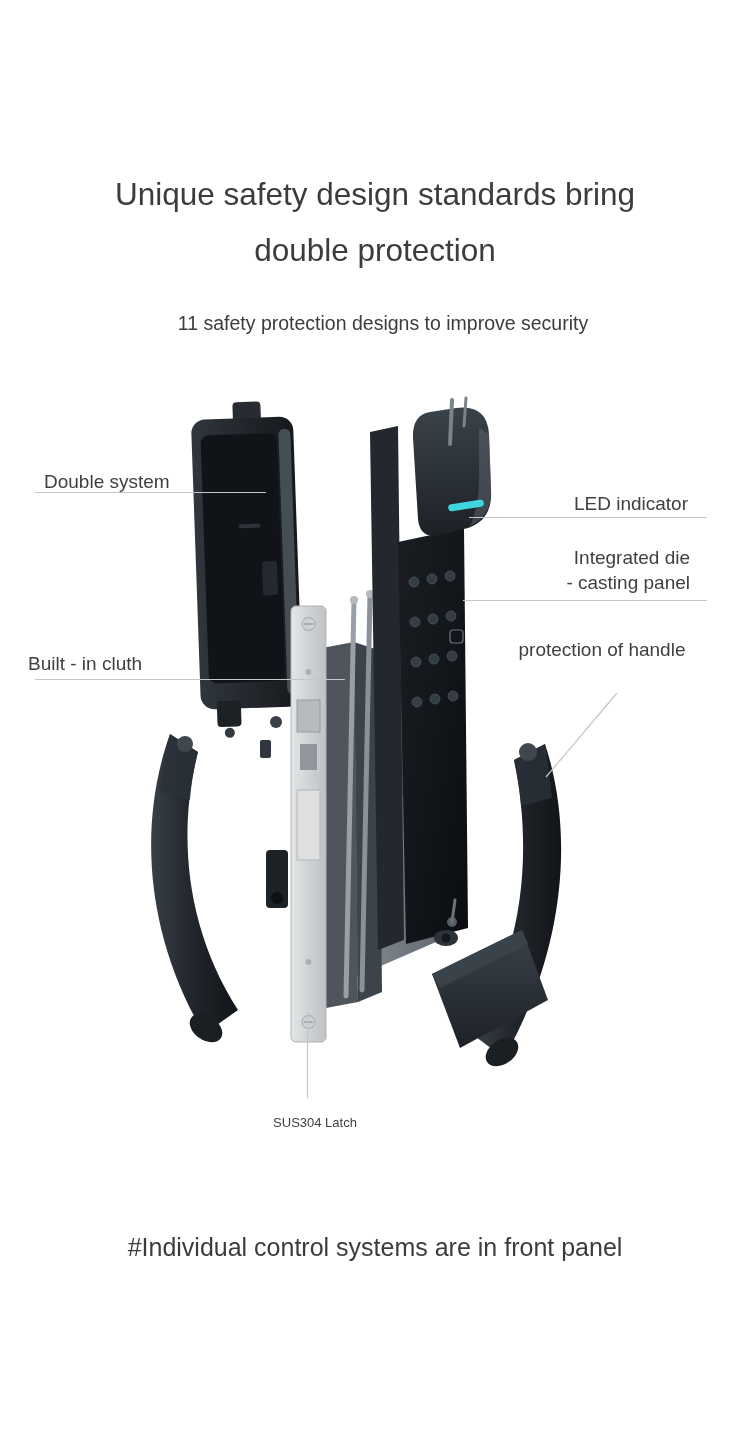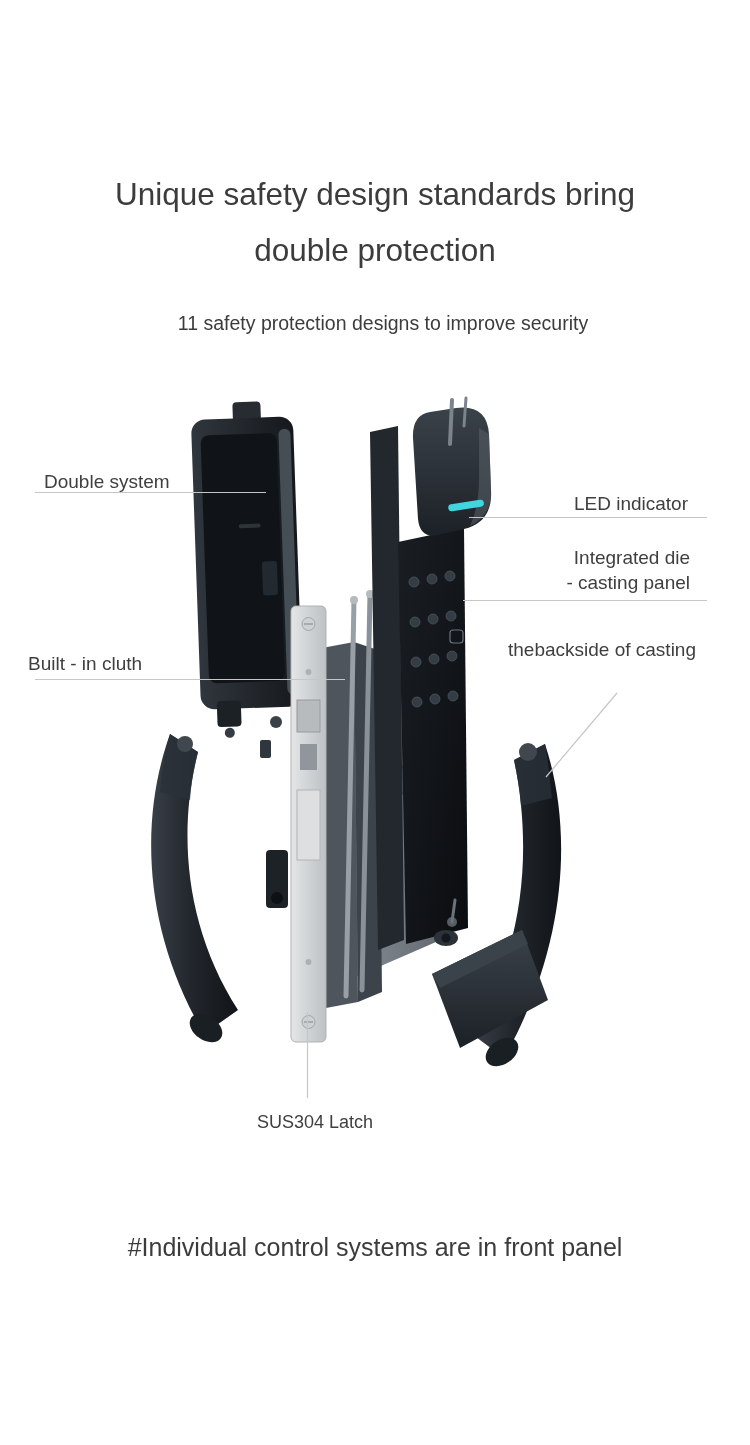--- a/index.html
+++ b/index.html
@@ -10,21 +10,21 @@
          font-size:31.5px;font-weight:400;line-height:56px;color:#3c3c3c;}
   .tline{display:block;}
   .subtitle{position:absolute;top:312px;left:8px;width:750px;text-align:center;
             font-size:19.5px;color:#3c3c3c;}
   .callout{position:absolute;font-size:19px;color:#3f3f3f;line-height:25px;}
   .co-double{left:44px;top:469px;}
   .co-led{top:491px;right:62px;}
   .co-die{top:545px;right:60px;text-align:right;}
   .co-built{left:28px;top:651px;}
   .co-finger{left:488px;width:228px;top:637px;text-align:center;}
-  .co-latch{left:0;width:630px;top:1110px;text-align:center;font-size:18px;}
+  .co-latch{left:0;width:630px;top:1110px;text-align:center;font-size:13px;}
   .footer{position:absolute;top:1232px;left:0;width:750px;text-align:center;
           font-size:25px;line-height:31px;color:#3c3c3c;}
 </style>
 </head>
 <body>
 
 <div class="page">
 
   <svg class="art" viewBox="0 0 750 1445" width="750" height="1445" xmlns="http://www.w3.org/2000/svg">
     <defs>
@@ -179,21 +179,21 @@
   <div class="callout co-led">LED indicator</div>
 
   <div class="callout co-die">
     <div>Integrated die</div>
     <div>- casting panel</div>
   </div>
 
   <div class="callout co-built">Built - in cluth</div>
 
   <div class="callout co-finger">
-    <div>thebackside of casting</div>
+    <div>protection of handle</div>
   </div>
 
   <div class="callout co-latch">SUS304 Latch</div>
 
   <div class="footer">
     <div>#Individual control systems are in front panel</div>
   </div>
 
 </div>
 

